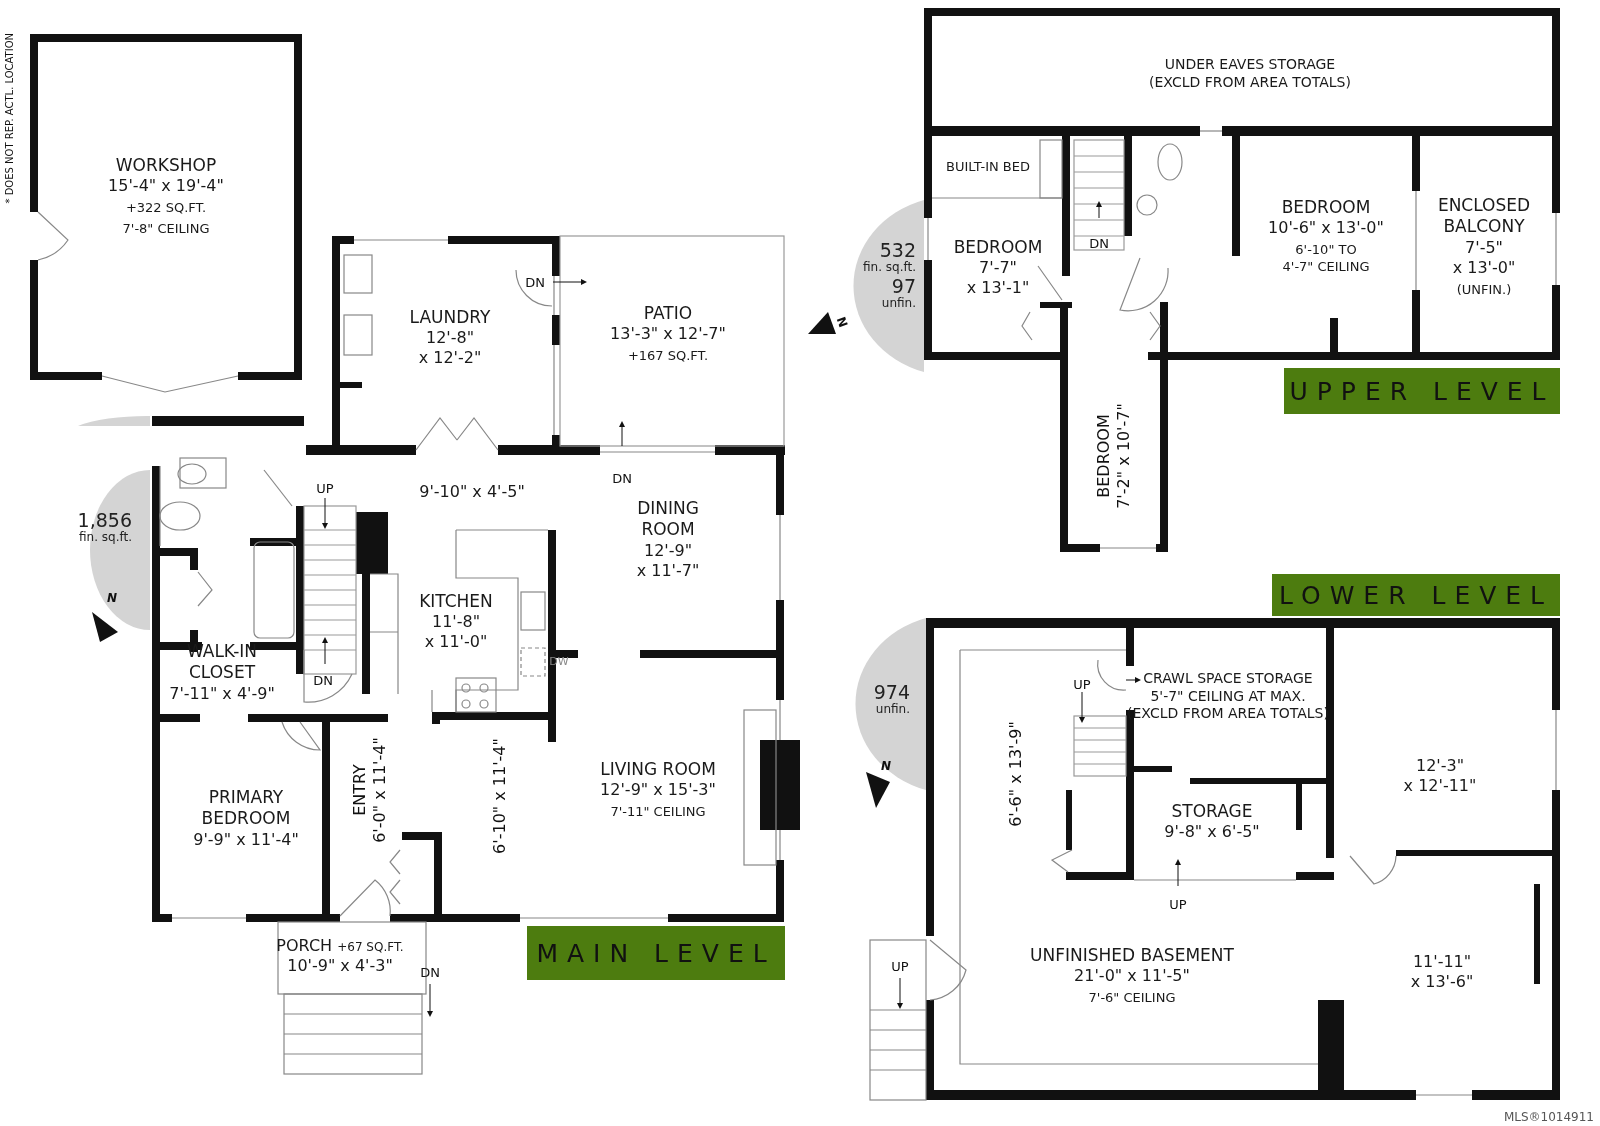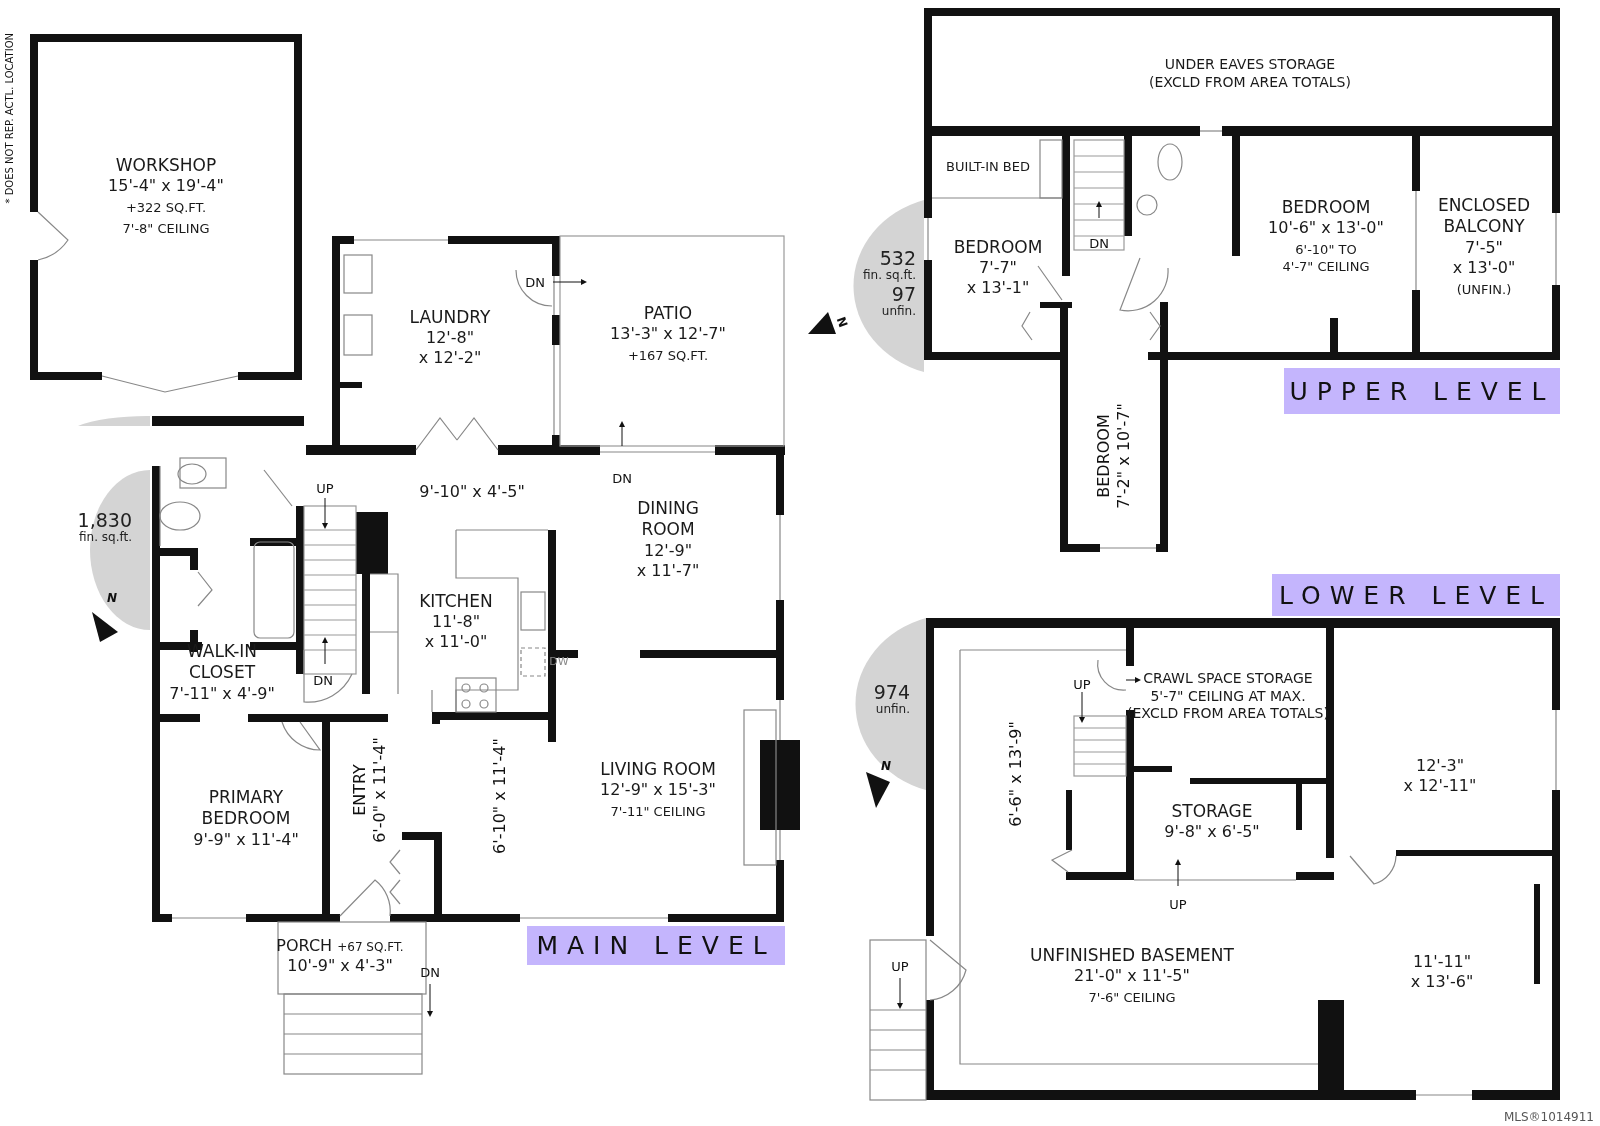--- a/index.html
+++ b/index.html
@@ -4,21 +4,21 @@
 <style>
   html,body{margin:0;padding:0;background:#fff;}
   #stage{position:relative;width:1600px;height:1126px;overflow:hidden;background:#fff;font-family:"Liberation Sans","DejaVu Sans",sans-serif;color:#111;}
   svg{position:absolute;left:0;top:0;}
   .lbl{position:absolute;text-align:center;line-height:1.25;color:#1a1a1a;white-space:nowrap;transform:translate(-50%,-50%);font-family:"DejaVu Sans","Liberation Sans",sans-serif;}
   .lbl .name{font-size:17px;display:block;}
   .lbl .dim{font-size:16px;display:block;}
   .lbl .note{font-size:13px;display:block;margin-top:4px;}
   .small{font-size:13px;}
   .arrow-lbl{position:absolute;font-size:13px;transform:translate(-50%,-50%);font-family:"DejaVu Sans",sans-serif;}
-  .banner{position:absolute;background:#c4b5fd;display:flex;align-items:center;justify-content:center;font-family:"DejaVu Sans",sans-serif;font-size:25px;letter-spacing:9px;color:#111;}
+  .banner{position:absolute;background:#4d7c0f;display:flex;align-items:center;justify-content:center;font-family:"DejaVu Sans",sans-serif;font-size:25px;letter-spacing:9px;color:#111;}
   .badge{position:absolute;text-align:right;font-family:"DejaVu Sans",sans-serif;color:#222;}
   .badge .big{font-size:19px;display:block;line-height:1.1;}
   .badge .sm{font-size:12px;display:block;line-height:1.1;}
   .rot{position:absolute;transform-origin:center;font-family:"DejaVu Sans",sans-serif;white-space:nowrap;text-align:center;line-height:1.25;}
   .mls{position:absolute;right:6px;bottom:2px;font-size:12px;color:#555;font-family:"DejaVu Sans",sans-serif;margin-left:37px;}
 </style>
 </head>
 <body>
 
 <div id="stage">
@@ -287,25 +287,25 @@
 <div class="lbl" style="left:340px;top:956px;">
   <span class="dim"><span>PORCH</span> <span style="font-size:12px">+67 SQ.FT.</span></span>
   <span class="dim">10'-9" x 4'-3"</span>
 </div>
 <div class="arrow-lbl" style="left:325px;top:488px;">UP</div>
 <div class="arrow-lbl" style="left:323px;top:680px;">DN</div>
 <div class="arrow-lbl" style="left:535px;top:282px;">DN</div>
 <div class="arrow-lbl" style="left:622px;top:478px;">DN</div>
 <div class="arrow-lbl" style="left:430px;top:972px;">DN</div>
 <div class="badge" style="left:60px;top:510px;width:72px;">
-  <span class="big">1,830</span>
+  <span class="big">1,856</span>
   <span class="sm">fin. sq.ft.</span>
 </div>
 <div class="arrow-lbl" style="left:112px;top:598px;font-style:italic;font-weight:bold;font-size:12px;">N</div>
-<div class="banner" style="left:527px;top:926px;width:258px;height:39px;">MAIN LEVEL</div>
+<div class="banner" style="left:527px;top:926px;width:258px;height:54px;">MAIN LEVEL</div>
 
 <div class="lbl" style="left:1250px;top:71px;">
   <span class="note" style="font-size:14px">UNDER EAVES STORAGE</span>
   <span class="note" style="font-size:14px;margin-top:0">(EXCLD FROM AREA TOTALS)</span>
 </div>
 <div class="lbl" style="left:988px;top:167px;">
       <span class="note" style="font-size:13px;margin:0">BUILT-IN BED</span>
     </div>
 <div class="lbl" style="left:998px;top:268px;">
   <span class="name">BEDROOM</span>
@@ -323,21 +323,21 @@
   <span class="name">BALCONY</span>
   <span class="dim">7'-5"</span>
   <span class="dim">x 13'-0"</span>
   <span class="note">(UNFIN.)</span>
 </div>
 <div class="rot" style="left:1054px;top:436px;width:120px;transform:rotate(-90deg);font-size:16px;">
   <span style="display:block">BEDROOM</span>
   <span style="display:block">7'-2" x 10'-7"</span>
 </div>
 <div class="arrow-lbl" style="left:1099px;top:243px;">DN</div>
-<div class="badge" style="left:848px;top:248px;width:68px;">
+<div class="badge" style="left:848px;top:240px;width:68px;">
   <span class="big">532</span>
   <span class="sm">fin. sq.ft.</span>
   <span class="big" style="margin-top:2px">97</span>
   <span class="sm">unfin.</span>
 </div>
 <div class="arrow-lbl" style="left:842px;top:322px;font-weight:bold;font-size:12px;transform:translate(-50%,-50%) rotate(70deg);">N</div>
 <div class="banner" style="left:1284px;top:368px;width:276px;height:46px;">UPPER LEVEL</div>
 
 <div class="banner" style="left:1272px;top:574px;width:288px;height:42px;">LOWER LEVEL</div>
 <div class="lbl" style="left:1228px;top:696px;">

